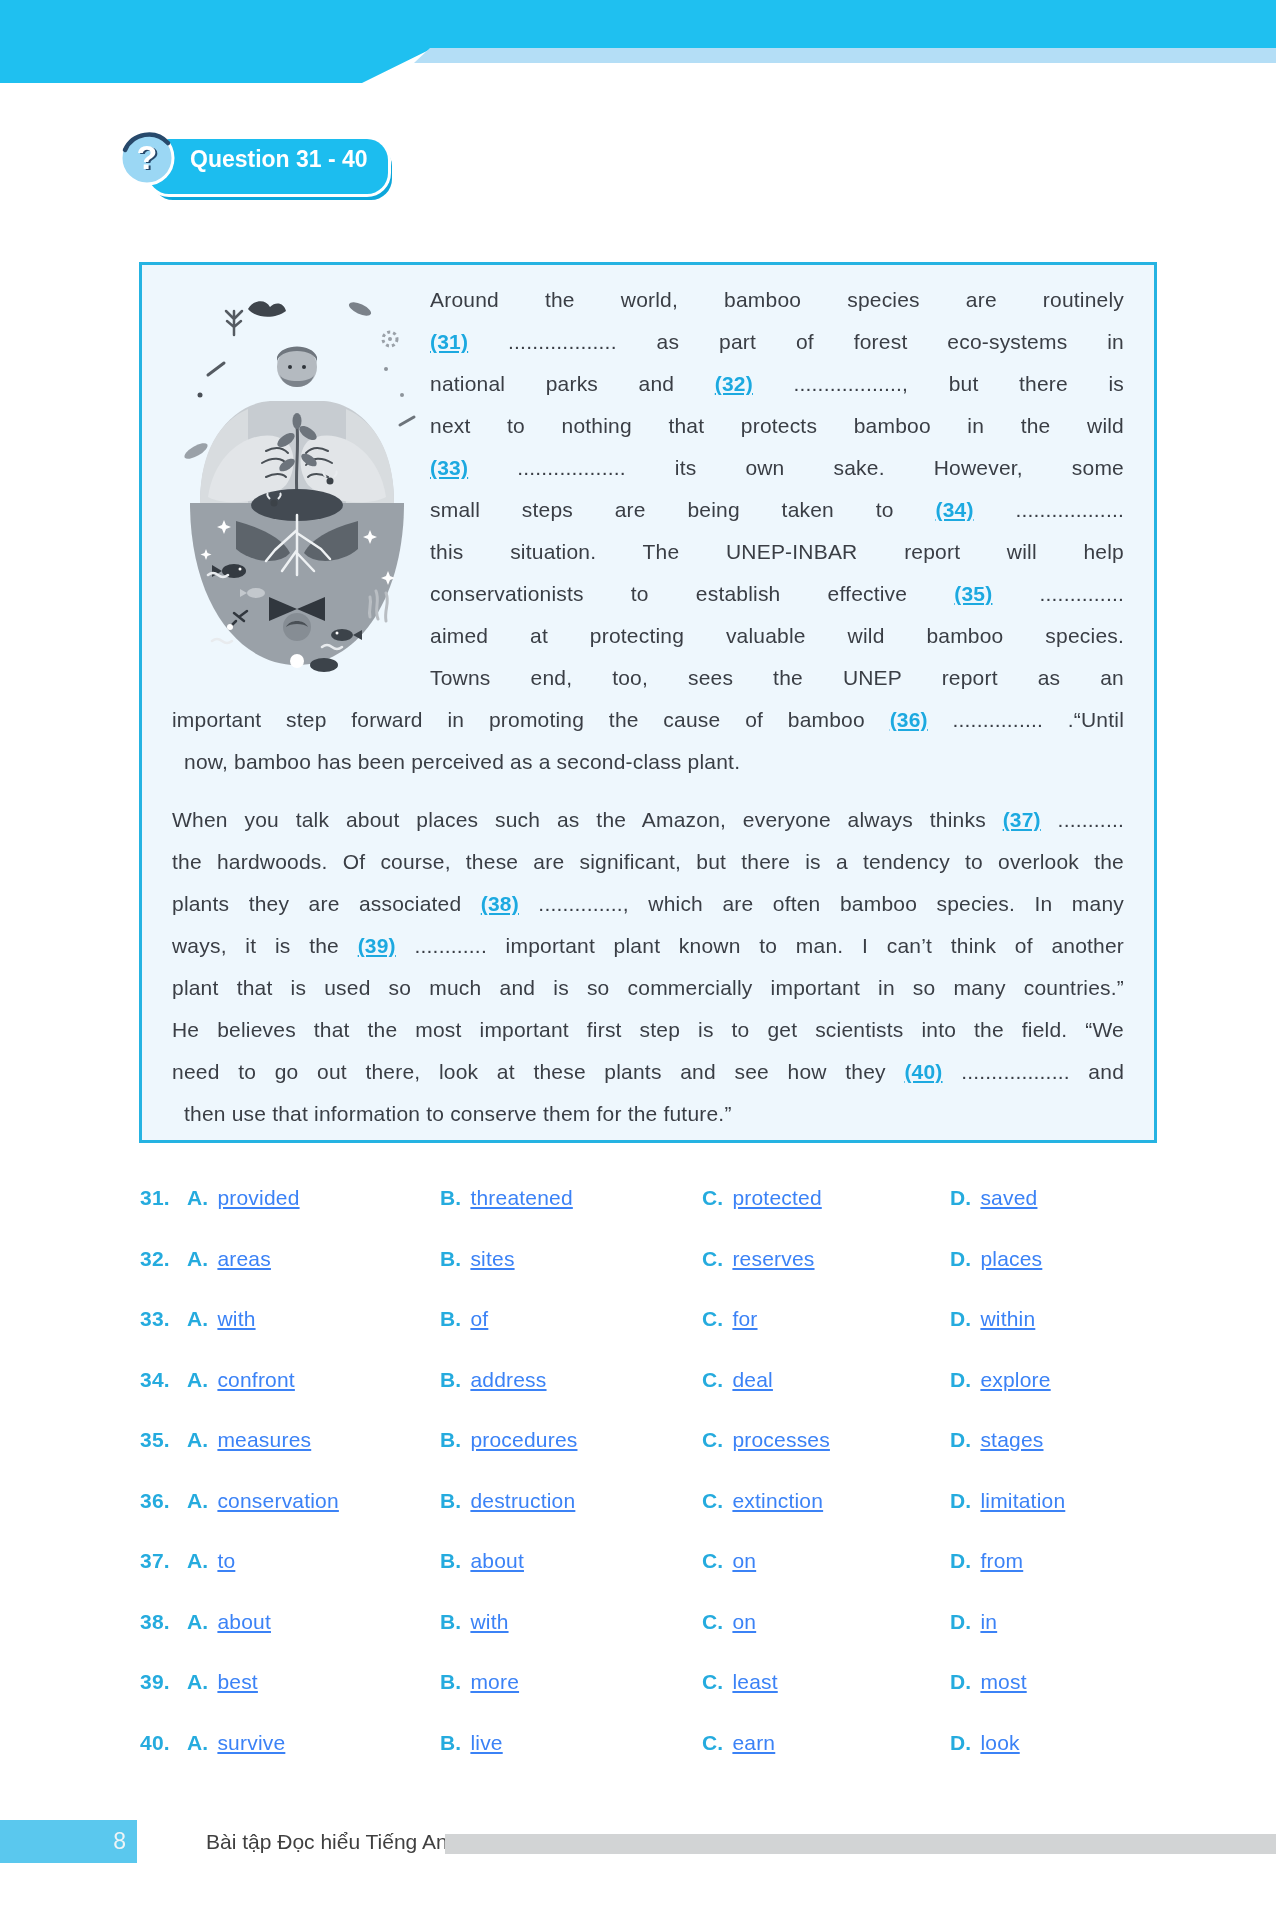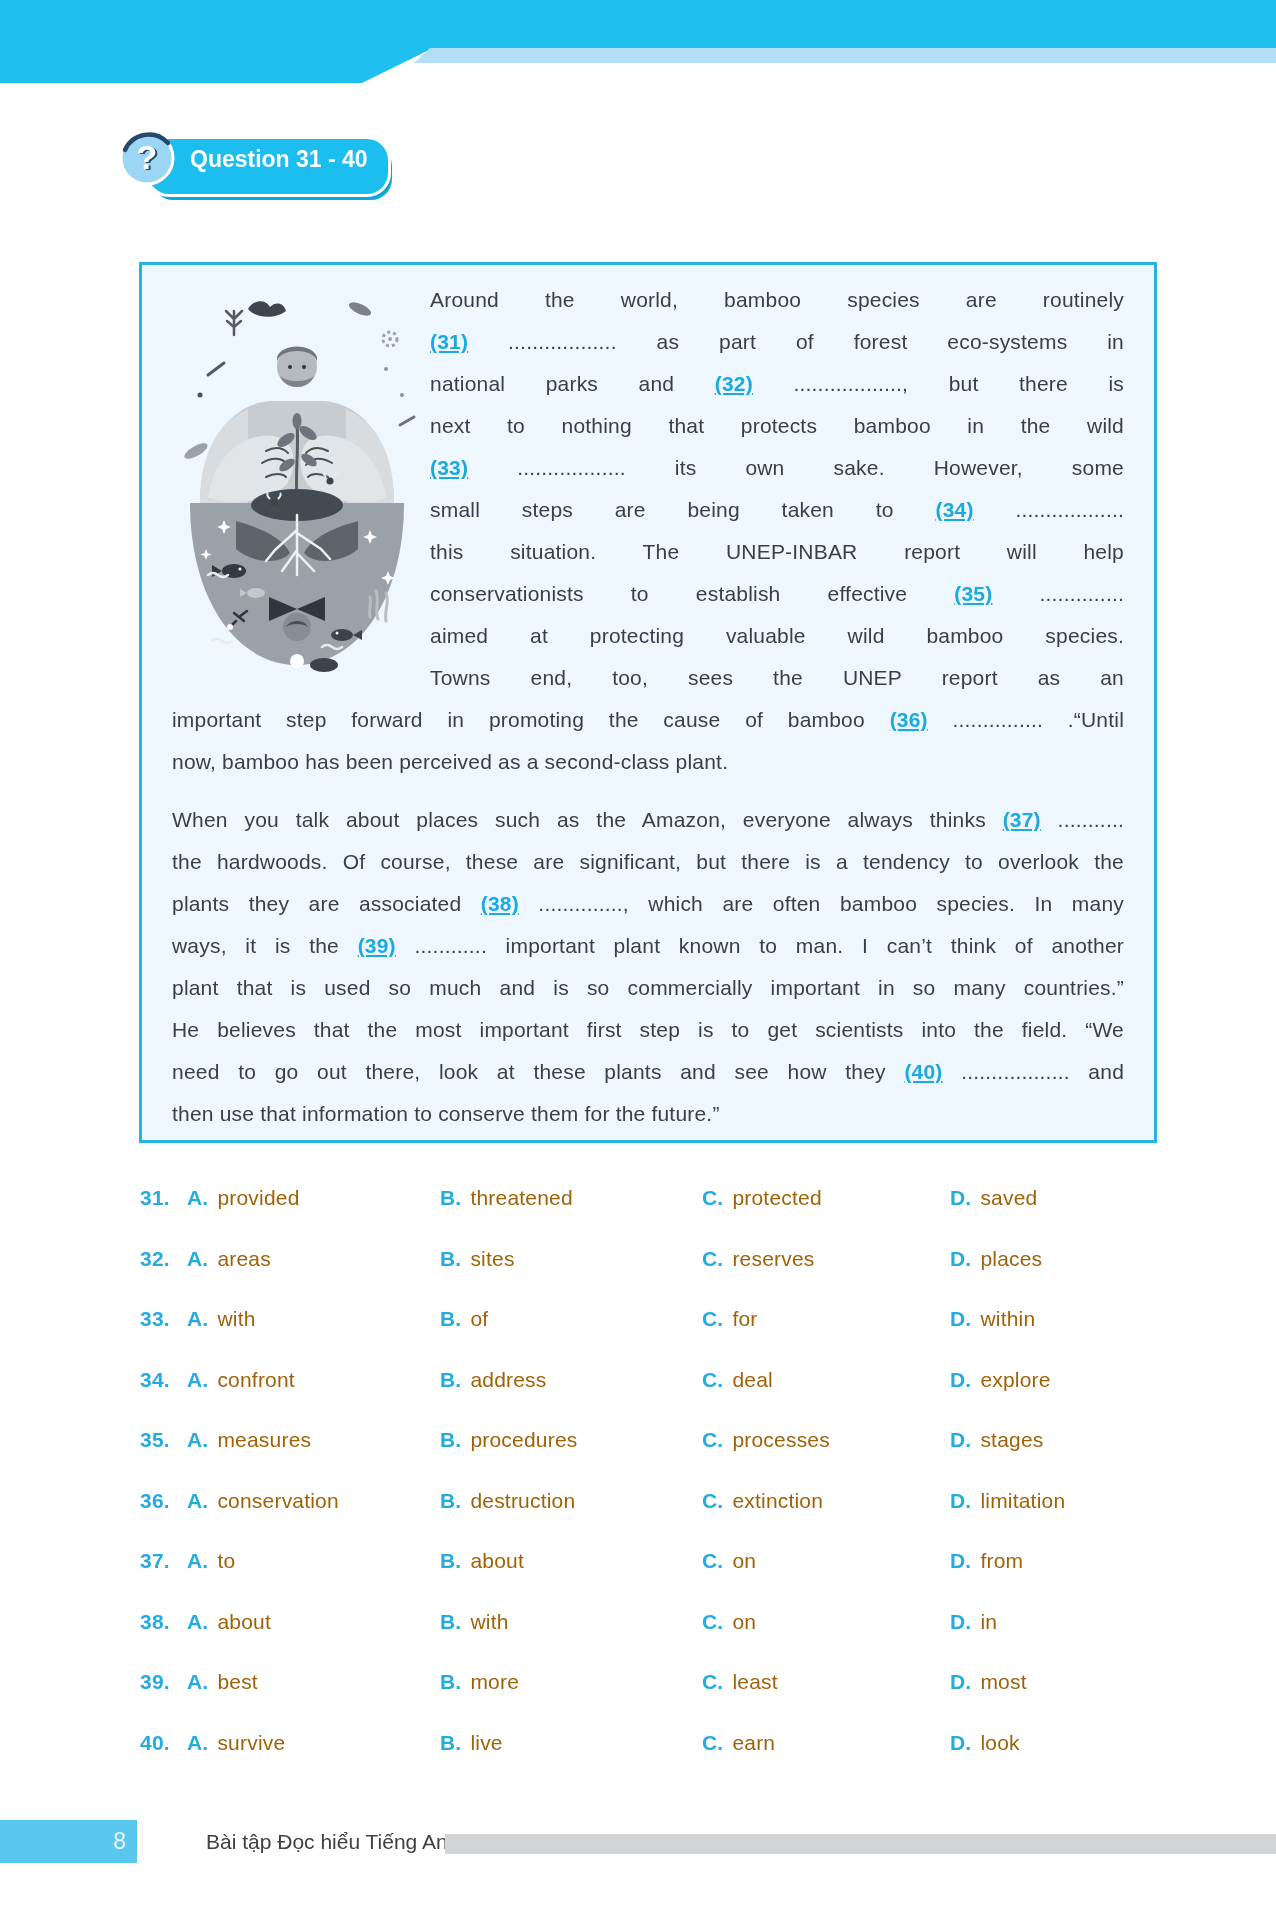--- a/index.html
+++ b/index.html
@@ -19,30 +19,30 @@
               white-space:nowrap;box-shadow:0 0 0 3px #ffffff,4px 6px 0 0 #0da6da;}
   .badge-circle{position:absolute;left:0;top:0;width:58px;height:58px;z-index:2;}
 
   
   .passage-box{position:absolute;left:139px;top:262px;width:1018px;height:881px;box-sizing:border-box;
                border:3px solid #25b3e2;background:#eef7fd;padding:14px 30px 0 30px;
                font-size:21px;line-height:42px;letter-spacing:0.2px;}
   .illus{float:left;width:258px;height:420px;margin-top:-4px;}
   .illus svg{display:block;margin-left:2px;}
   .pline{text-align:justify;text-align-last:justify;-moz-text-align-last:justify;white-space:normal;}
-  .pend{text-align-last:left;-moz-text-align-last:left;}
+  .pend{text-align-last:left;margin-left:12px;-moz-text-align-last:left;}
   .blank{color:#1ca9e0;font-weight:bold;text-decoration:underline;}
   #p2{margin-top:16px;}
 
   
   #answers{position:absolute;left:140px;top:1168px;width:1030px;font-size:21px;letter-spacing:0.2px;}
   .ansrow{display:grid;grid-template-columns:47px 253px 262px 248px auto;height:60.5px;align-items:center;}
   .qnum{color:#25abde;font-weight:bold;}
   .letter{color:#25abde;font-weight:bold;margin-right:9px;}
-  .word{color:#a16207;}
+  .word{color:#3b82f6;text-decoration:underline;}
 
   
   .footer-chip{position:absolute;left:0;top:1820px;width:137px;height:43px;background:#5ac8ee;}
   .footer-page{position:absolute;right:11px;top:0;height:43px;line-height:43px;font-size:23px;color:#eef4f6;}
   .footer-title{position:absolute;left:170px;top:1820px;height:43px;line-height:43px;font-size:21px;color:#404040;margin-left:36px;}
   .footer-bar{position:absolute;left:445px;top:1834px;width:831px;height:20px;background:#d2d4d5;}
 </style>
 </head>
 <body>
 

